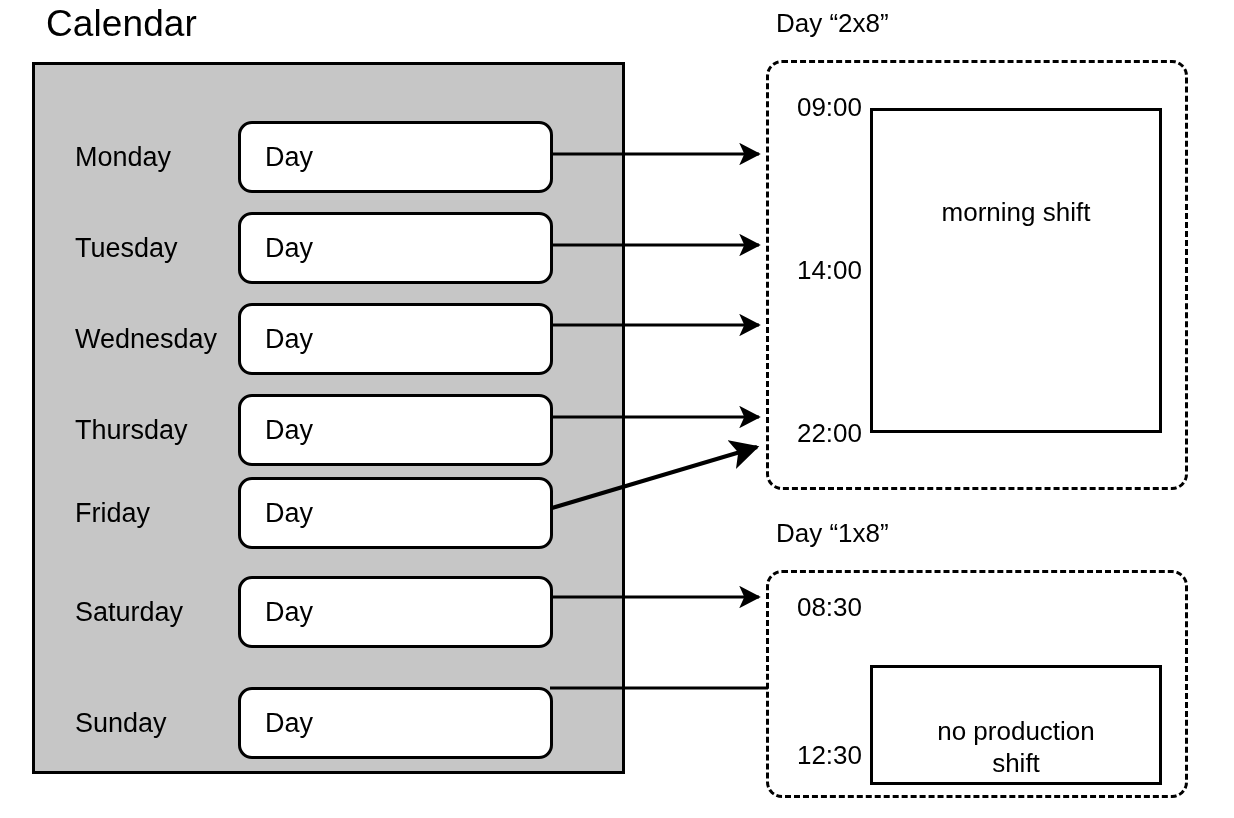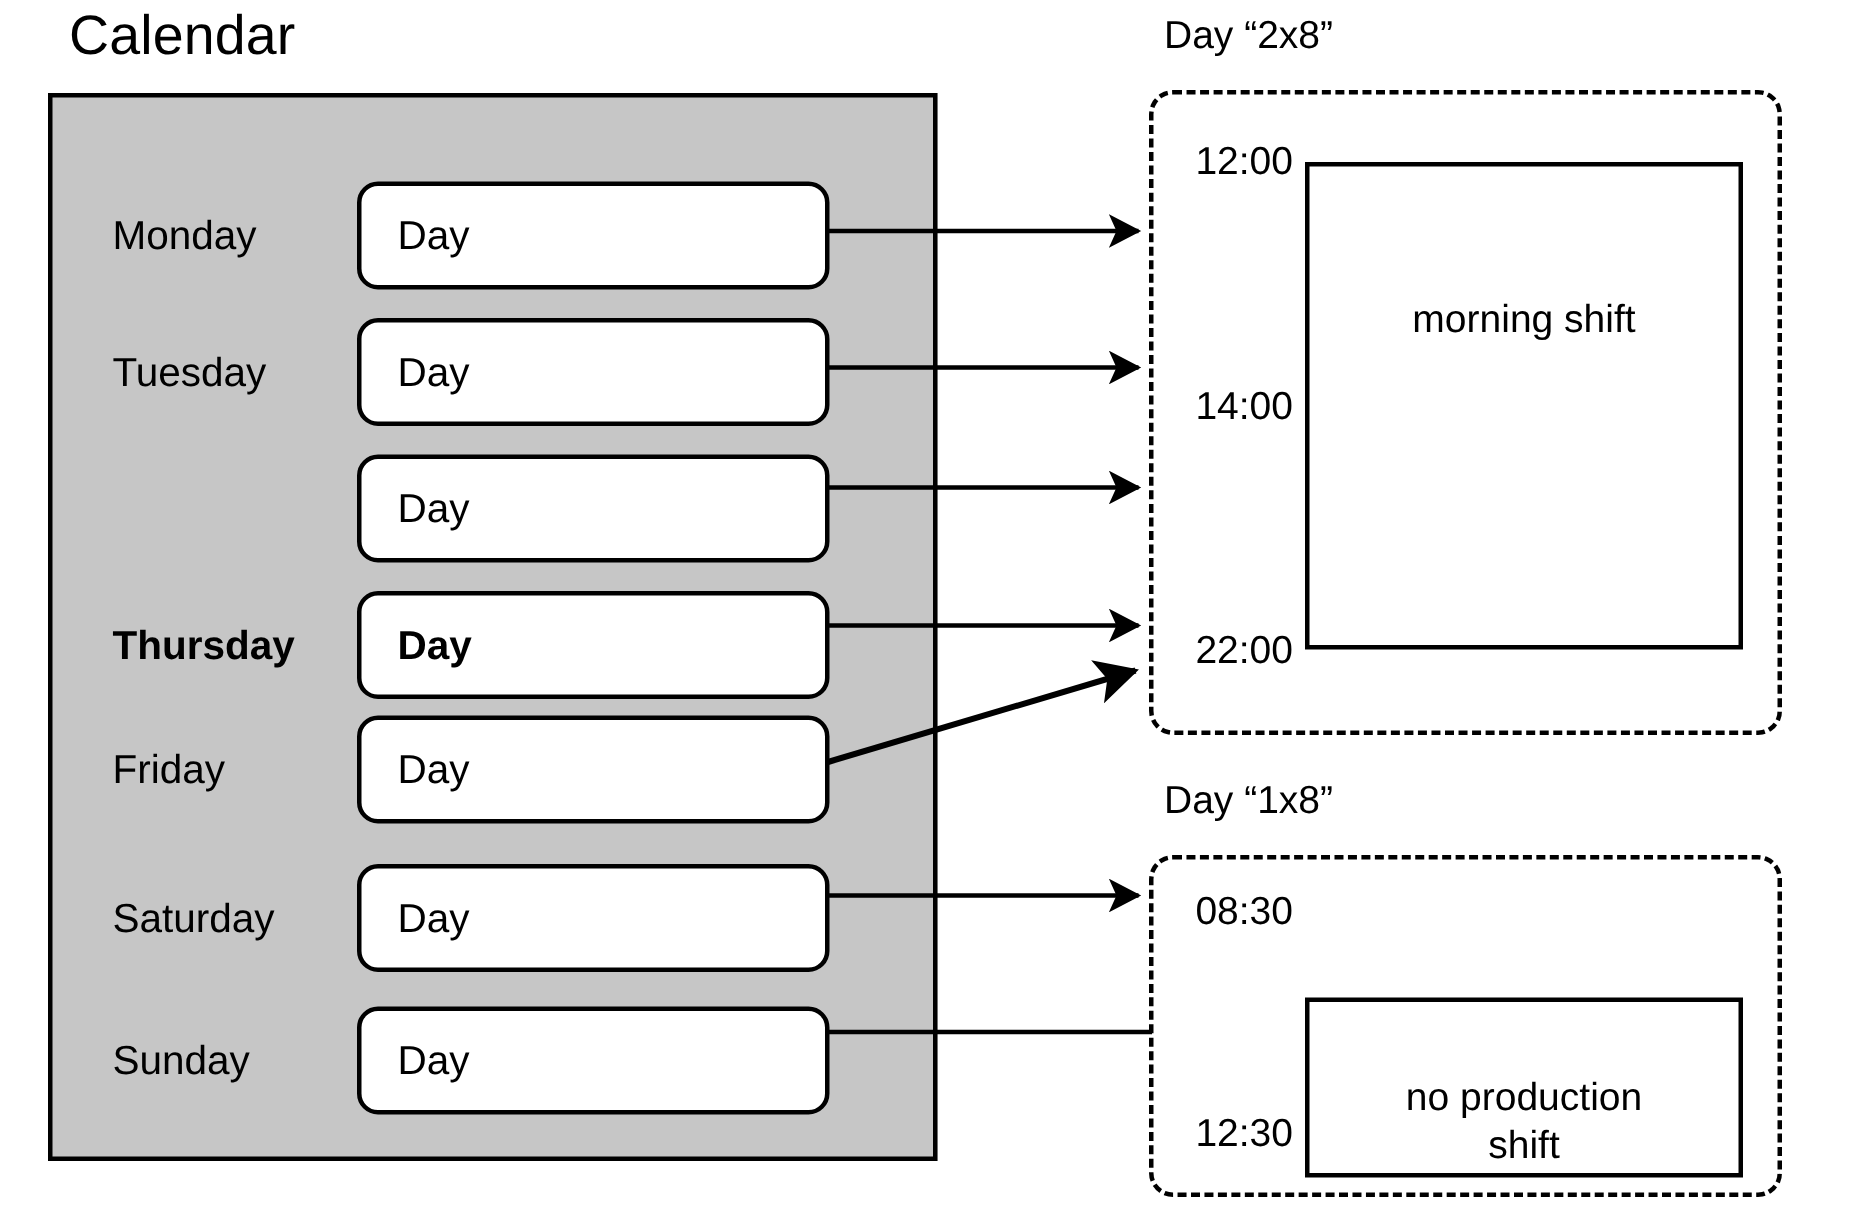--- a/index.html
+++ b/index.html
@@ -95,47 +95,48 @@
   </div>
 
   <div class="day-row" style="top:147px;">
     <span class="day-label">Tuesday</span>
     <div class="day-card">
       <span class="day-card-text">Day</span>
     </div>
   </div>
 
   <div class="day-row" style="top:238px;">
+    <span class="day-label">Wednesday</span>
     <div class="day-card">
       <span class="day-card-text">Day</span>
     </div>
   </div>
 
-  <div class="day-row" style="top:329px;font-weight:bold;">
+  <div class="day-row" style="top:329px;">
     <span class="day-label">Thursday</span>
     <div class="day-card">
       <span class="day-card-text">Day</span>
     </div>
   </div>
 
   <div class="day-row" style="top:412px;">
     <span class="day-label">Friday</span>
     <div class="day-card">
       <span class="day-card-text">Day</span>
     </div>
   </div>
 
   <div class="day-row" style="top:511px;">
     <span class="day-label">Saturday</span>
     <div class="day-card">
       <span class="day-card-text">Day</span>
     </div>
   </div>
 
-  <div class="day-row" style="top:606px;">
+  <div class="day-row" style="top:622px;">
     <span class="day-label">Sunday</span>
     <div class="day-card">
       <span class="day-card-text">Day</span>
     </div>
   </div>
 
 </div>
 
 <svg class="abs" id="connectors" viewBox="0 0 1234 818" xmlns="http://www.w3.org/2000/svg">
   <defs>
@@ -156,21 +157,21 @@
 
   <line x1="550" y1="597" x2="759" y2="597" stroke="#000000" stroke-width="3" marker-end="url(#arrowhead)"></line>
 
   <line x1="550" y1="688" x2="768" y2="688" stroke="#000000" stroke-width="3"></line>
 </svg>
 
 <div class="pattern-title" id="title-2x8">Day “2x8”</div>
 
 <div class="pattern-panel" id="panel-2x8"></div>
 
-<div class="time-label" id="time-0600">12:00</div>
+<div class="time-label" id="time-0600">09:00</div>
 <div class="time-label" id="time-1400">14:00</div>
 <div class="time-label" id="time-2200">22:00</div>
 
 <div class="shift-grid" id="grid-2x8">
   <div class="shift-cell" id="cell-morning">morning shift</div>
 </div>
 
 <div class="pattern-title" id="title-1x8">Day “1x8”</div>
 
 <div class="pattern-panel" id="panel-1x8"></div>

